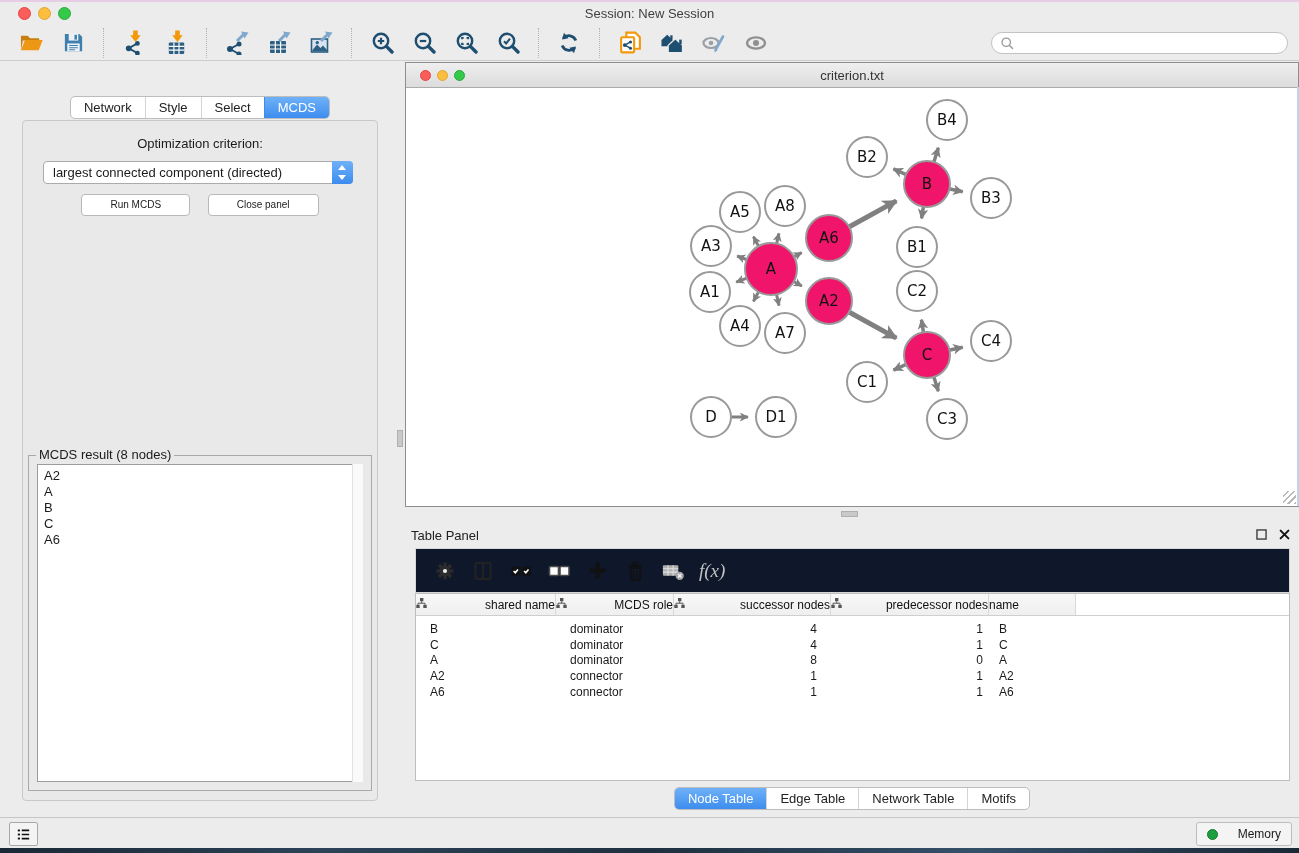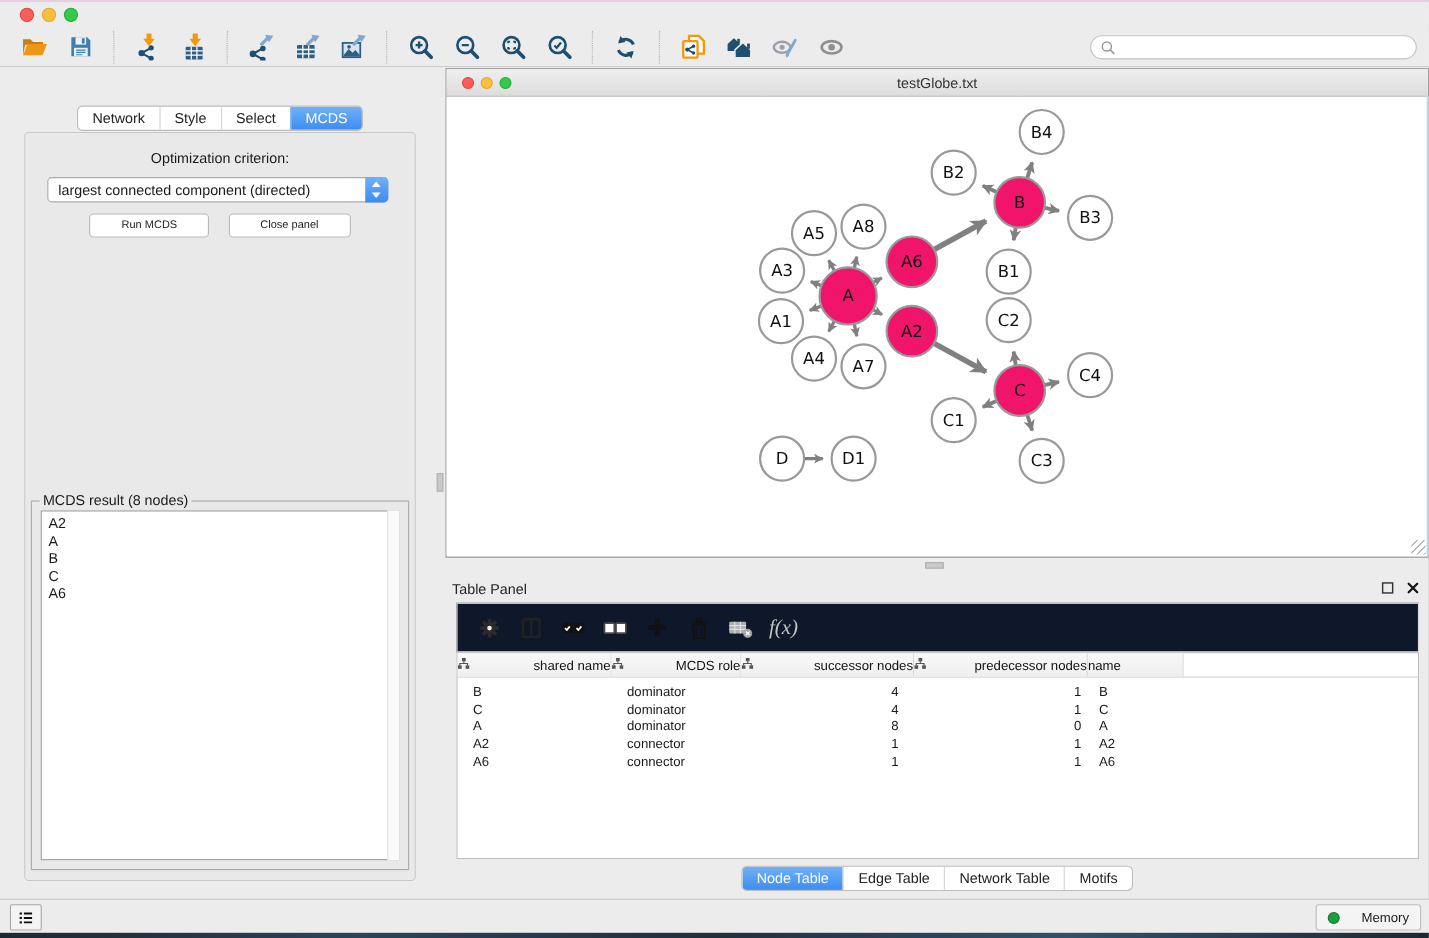--- a/index.html
+++ b/index.html
@@ -100,20 +100,21 @@
 </style>
 </head>
 <body>
 
 <div class="top-strip"></div>
 
 <div class="titlebar">
   <span class="tl red"></span>
   <span class="tl yellow"></span>
   <span class="tl green"></span>
+  <div class="title">Session: New Session</div>
 </div>
 
 <div class="toolbar">
   <div class="tb-groups" id="tb-groups">
       <span class="tb-btn">
         <svg width="27" height="23" viewBox="0 0 26 24">
           <path d="M2 20 V5 h7 l2.5 2.5 H21 V10 H4 Z" fill="#C97F10"></path>
           <path d="M2 20 L6.2 9.5 h18.5 L20.5 20 Z" fill="#ED9714"></path>
         </svg>
       </span>
@@ -302,21 +303,21 @@
   </div>
 </div>
 
 <div class="v-handle"></div>
 
 <div class="net-window">
   <div class="net-titlebar">
     <span class="net-tl red"></span>
     <span class="net-tl yellow"></span>
     <span class="net-tl green"></span>
-    <div class="title">testGlobe.txt</div>
+    <div class="title">criterion.txt</div>
   </div>
   <div class="graph-canvas" id="graph-canvas"><svg width="891" height="418">
         <defs>
           <marker id="arw" viewBox="0 0 10 10" refX="9" refY="5" markerWidth="3" markerHeight="3" orient="auto">
             <path d="M0 0 L10 5 L0 10 L2.6 5 Z" fill="#808080"></path>
           </marker>
         </defs>
         <line x1="365" y1="181" x2="347.37761451347956" y2="148.59754926672048" stroke="#808080" stroke-width="3" marker-end="url(#arw)"></line>
         <line x1="365" y1="181" x2="372.9259471810776" y2="145.33323768515066" stroke="#808080" stroke-width="3" marker-end="url(#arw)"></line>
         <line x1="365" y1="181" x2="331.1448912844574" y2="168.02220832570868" stroke="#808080" stroke-width="3" marker-end="url(#arw)"></line>

